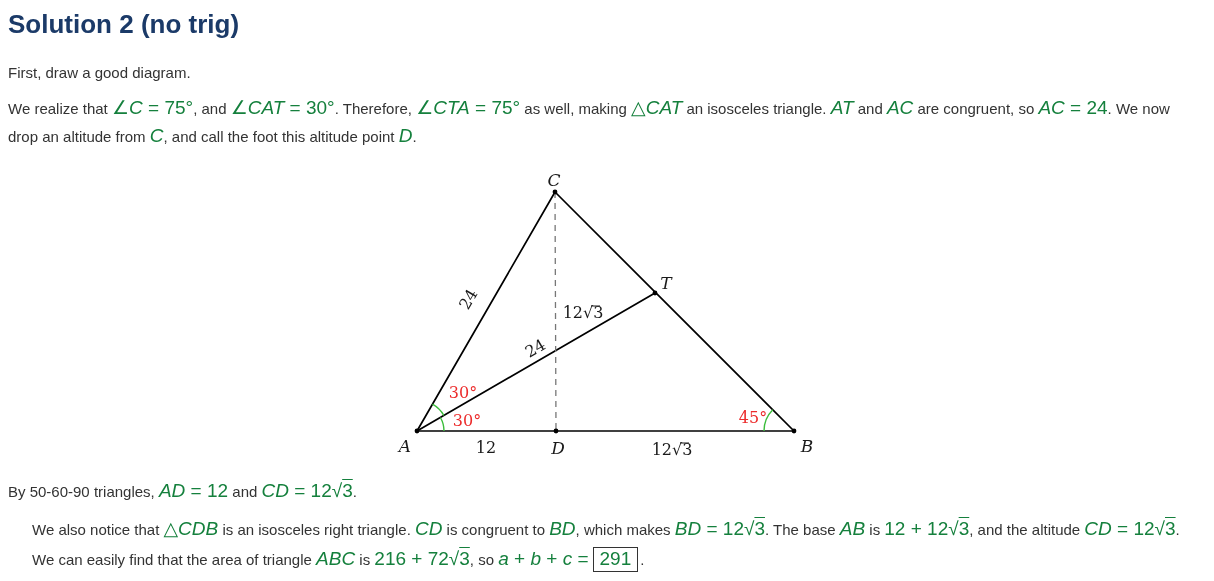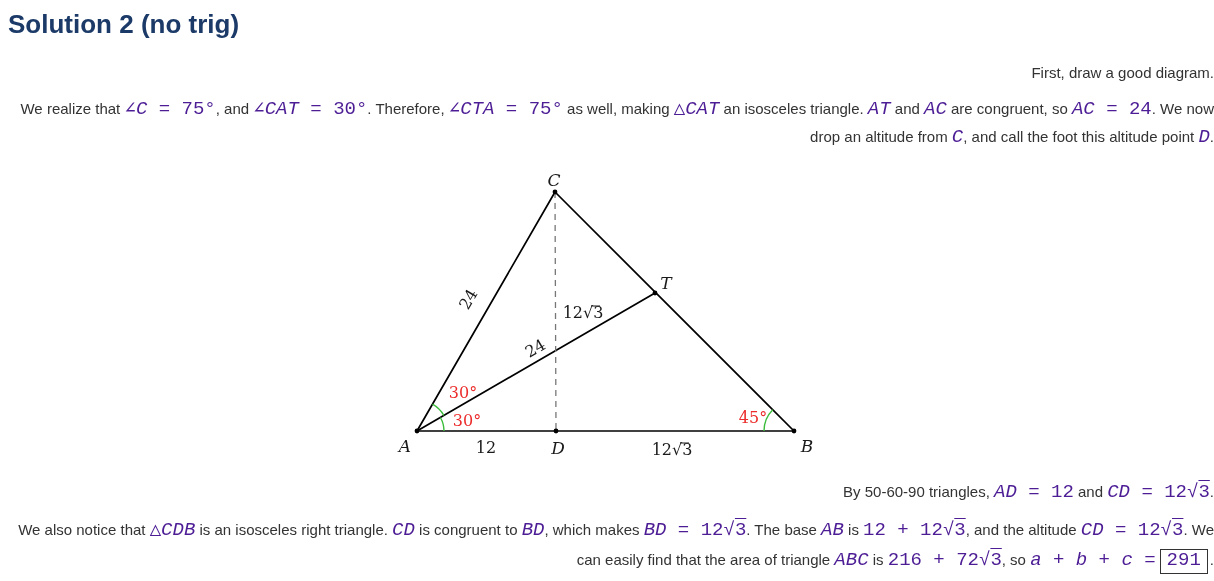--- a/index.html
+++ b/index.html
@@ -3,42 +3,41 @@
 <meta charset="utf-8">
 <style>
   * { box-sizing: border-box; }
   html,body { margin:0; padding:0; }
   body {
     width: 1214px; height: 581px;
     background: #ffffff;
     font-family: "Liberation Sans", sans-serif;
     overflow: hidden;
   }
-  .page { padding: 9px 0 0 8px; }
+  .page { padding: 9px 24px 0 8px; }
   h2.title {
     margin: 0;
     font-size: 26px;
     font-weight: 700;
     color: #1b3a68;
     font-family: "Liberation Sans", sans-serif;
   }
   .para {
     font-size: 15px;
     color: #333333;
     margin: 0;
-    text-align: right;
   }
   .p1 { margin-top: 23px; line-height: 19px; }
   .p2 { margin-top: 13px; line-height: 28px; }
   .p3 { margin-top: 12px; line-height: 30px; }
-  .p4 { margin-top: 8px;  line-height: 30px; }
+  .p4 { margin-top: 8px;  line-height: 30px; margin-left: 24px; }
   .mx {
-    font-family: Liberation Mono, monospace;
+    font-family: Liberation Sans, sans-serif;
     font-size: 19px;
-    color: #4c1d95;
+    color: #15803d;
     line-height: 1;
     white-space: nowrap;
   }
   .mx i { font-style: italic; }
   .ol { text-decoration: overline; }
   .boxed {
     display: inline-block;
     border: 1px solid #333;
     padding: 0 6px 2px 6px;
     margin: 0 2px 0 4px;

